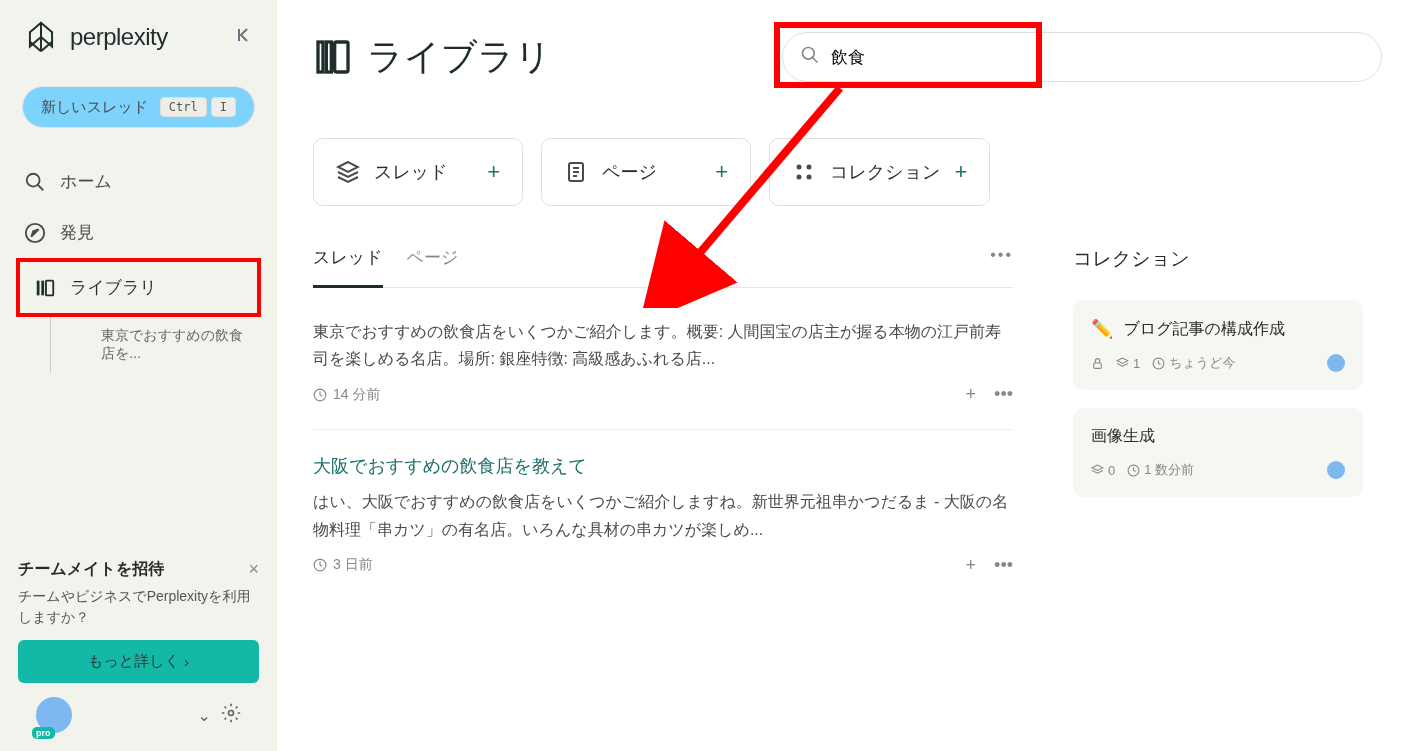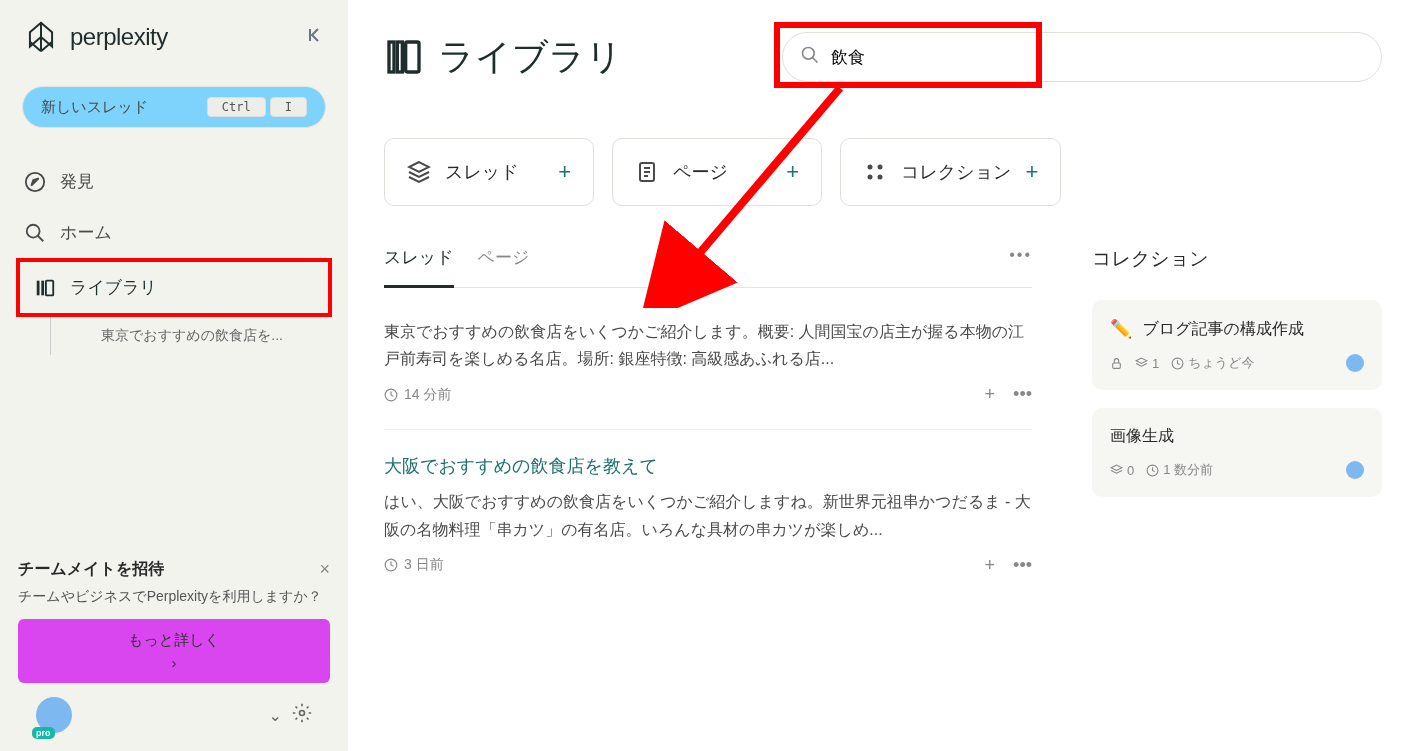--- a/index.html
+++ b/index.html
@@ -1,46 +1,46 @@
 <!DOCTYPE html>
 <html><head>
   <meta charset="utf-8">
   <style>
     * { margin: 0; padding: 0; box-sizing: border-box; font-family: -apple-system, BlinkMacSystemFont, "Segoe UI", Helvetica, Arial, sans-serif; }
     body { width: 1418px; height: 751px; background: #fff; display: flex; overflow: hidden; position: relative; }
     
     
-    .sidebar { width: 348px; background: #f3f3ee; height: 100%; display: flex; flex-direction: column; padding: 18px 0; position: relative; }
+    .sidebar { width: 277px; background: #f3f3ee; height: 100%; display: flex; flex-direction: column; padding: 18px 0; position: relative; }
     .sidebar-header { display: flex; align-items: center; padding: 0 22px; margin-bottom: 30px; }
     .logo { display: flex; align-items: center; gap: 10px; }
     .logo-icon { width: 38px; height: 38px; }
     .logo-text { font-size: 24px; font-weight: 500; color: #1f2d2d; letter-spacing: -0.5px; }
     .collapse-btn { margin-left: auto; color: #6b7280; cursor: pointer; }
     
     .new-thread { margin: 0 22px 28px; background: #7dd3fc; border: 1px solid #e5e5e0; border-radius: 24px; padding: 10px 18px; display: flex; align-items: center; gap: 10px; cursor: pointer; }
     .new-thread-text { color: #4a4a4a; font-size: 15px; flex: 1; }
     .kbd-group { display: flex; gap: 4px; }
-    .kbd { background: #eeeee8; border: 1px solid #ddd; border-radius: 4px; padding: 2px 14px; font-family: monospace; font-size: 12px; color: #555; }
+    .kbd { background: #eeeee8; border: 1px solid #ddd; border-radius: 4px; padding: 2px 8px; font-family: monospace; font-size: 12px; color: #555; }
     
     .nav-items { padding: 0 10px; }
     .nav-item { display: flex; align-items: center; gap: 14px; padding: 14px 14px; color: #4a4a4a; font-size: 17px; cursor: pointer; border-radius: 6px; }
     .nav-item.active { color: #1f2d2d; font-weight: 500; }
     .nav-icon { width: 22px; height: 22px; display: flex; align-items: center; justify-content: center; }
     
     .highlight-red { border: 4px solid #ff0000; }
     .library-highlight { margin: 0 6px; }
     
     .sub-item { padding: 10px 14px 10px 50px; color: #666; font-size: 14px; cursor: pointer; border-left: 1px solid #ccc; margin-left: 40px; }
     
     .sidebar-bottom { margin-top: auto; padding: 0 18px; }
     .invite-section { position: relative; margin-bottom: 12px; }
     .invite-title { font-size: 16px; font-weight: 600; color: #2a2a2a; margin-bottom: 6px; }
     .invite-desc { font-size: 14px; color: #555; line-height: 1.5; }
     .invite-close { position: absolute; top: 0; right: 0; color: #888; cursor: pointer; font-size: 18px; }
-    .learn-more-btn { width: 100%; background: #d946ef; border: none; border-radius: 6px; padding: 12px; font-size: 15px; color: #333; cursor: pointer; display: flex; align-items: center; justify-content: center; gap: 4px; flex-direction: column; }
+    .learn-more-btn { width: 100%; background: #14b8a6; border: none; border-radius: 6px; padding: 12px; font-size: 15px; color: #333; cursor: pointer; display: flex; align-items: center; justify-content: center; gap: 4px; }
     
     .user-section { display: flex; align-items: center; gap: 10px; padding: 14px 18px 0; }
     .avatar { width: 36px; height: 36px; border-radius: 50%; background: #7db8f0; position: relative; }
     .pro-badge { position: absolute; bottom: -6px; left: -4px; background: #14b8a6; color: #fff; font-size: 9px; padding: 1px 4px; border-radius: 5px; font-weight: 600; }
     .user-name { flex: 1; color: #e0e0e0; font-size: 15px; }
     .chevron-icon, .gear-icon { color: #666; cursor: pointer; }
     
     
     .main { flex: 1; padding: 32px 36px; overflow-y: auto; }
     .main-header { display: flex; align-items: center; gap: 14px; margin-bottom: 56px; }
@@ -107,34 +107,34 @@
     <span class="kbd-group">
       <span class="kbd">Ctrl</span>
       <span class="kbd">I</span>
     </span>
   </div>
 
   <nav class="nav-items">
     <div class="nav-item">
       <span class="nav-icon">
         <svg width="22" height="22" viewBox="0 0 24 24" fill="none" stroke="currentColor" stroke-width="2">
+            <circle cx="10" cy="10" r="7"></circle>
+            <path d="M21 21l-6-6"></path>
+          </svg>
+      </span>
+      <span>ホーム</span>
+    </div>
+    <div class="nav-item">
+      <span class="nav-icon">
+        <svg width="22" height="22" viewBox="0 0 24 24" fill="none" stroke="currentColor" stroke-width="2">
             <circle cx="12" cy="12" r="10"></circle>
             <polygon points="16,8 8,16 10,10 16,8" fill="currentColor"></polygon>
           </svg>
       </span>
       <span>発見</span>
-    </div>
-    <div class="nav-item">
-      <span class="nav-icon">
-        <svg width="22" height="22" viewBox="0 0 24 24" fill="none" stroke="currentColor" stroke-width="2">
-            <circle cx="10" cy="10" r="7"></circle>
-            <path d="M21 21l-6-6"></path>
-          </svg>
-      </span>
-      <span>ホーム</span>
     </div>
     <div class="library-highlight highlight-red">
       <div class="nav-item active">
         <span class="nav-icon">
           <svg width="22" height="22" viewBox="0 0 24 24" fill="currentColor">
               <rect x="3" y="4" width="3" height="16"></rect>
               <rect x="8" y="4" width="3" height="16"></rect>
               <rect x="13" y="4" width="8" height="16" rx="1" fill="none" stroke="currentColor" stroke-width="2"></rect>
             </svg>
         </span>

